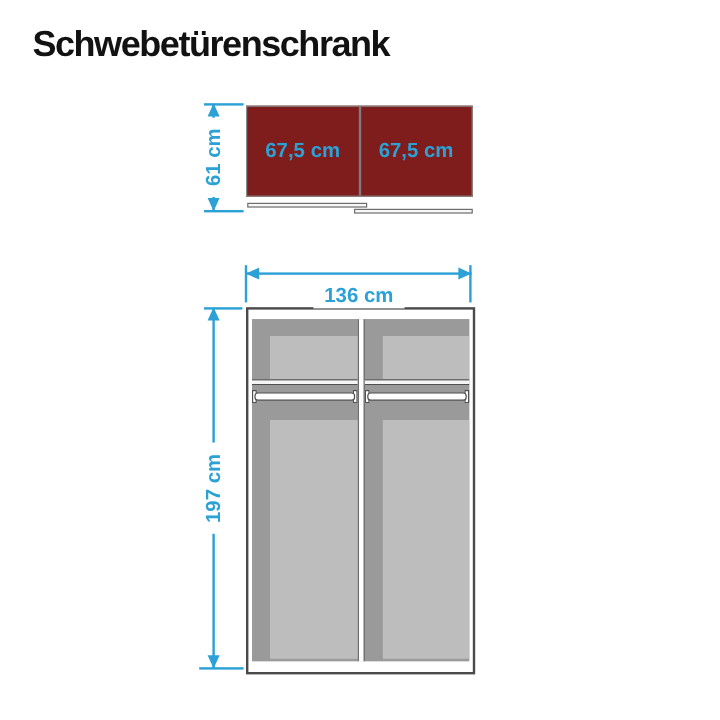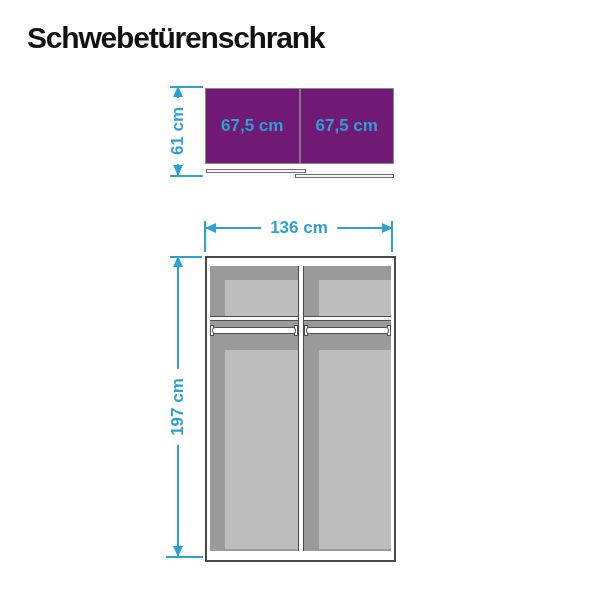--- a/index.html
+++ b/index.html
@@ -21,25 +21,25 @@
   .arr{position:absolute;width:0;height:0;}
   .arr-up{border-left:5px solid transparent;border-right:5px solid transparent;border-bottom:11px solid #2BA1D6;}
   .arr-down{border-left:5px solid transparent;border-right:5px solid transparent;border-top:11px solid #2BA1D6;}
   .arr-left{border-top:5px solid transparent;border-bottom:5px solid transparent;border-right:11px solid #2BA1D6;}
   .arr-right{border-top:5px solid transparent;border-bottom:5px solid transparent;border-left:11px solid #2BA1D6;}
   .dim-label{
     position:absolute;color:#2BA1D6;font-size:17px;font-weight:700;
     background:#ffffff;white-space:nowrap;z-index:5;
   }
   .dim-label-v{transform:translate(-50%,-50%) rotate(-90deg);padding:1px 9px;}
-  .dim-label-h{transform:translate(-50%,-50%);padding:0 9px;}
+  .dim-label-h{transform:translate(-50%,-50%);padding:0 9px;margin-top:19px;}
   
   .doors{
     position:absolute;left:205px;top:88px;width:189px;height:76px;
-    background:#701a75;border:1.5px solid #8A8A8A;box-sizing:border-box;
+    background:#7f1d1d;border:1.5px solid #8A8A8A;box-sizing:border-box;
     display:flex;
     justify-content:flex-end;
   }
   .door{flex:1;display:flex;align-items:center;justify-content:center;}
   .door+.door{border-left:2px solid #7D7D7D;}
   .door-label{color:#2BA1D6;font-size:17px;font-weight:700;white-space:nowrap;}
   .track{
     position:absolute;height:4px;background:#F7F7F7;
     border:1px solid #6E6E6E;box-sizing:border-box;
   }

